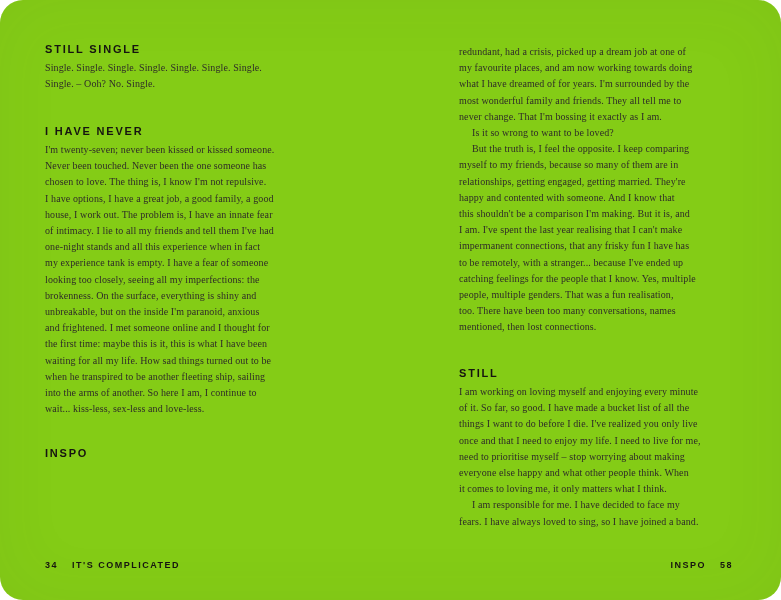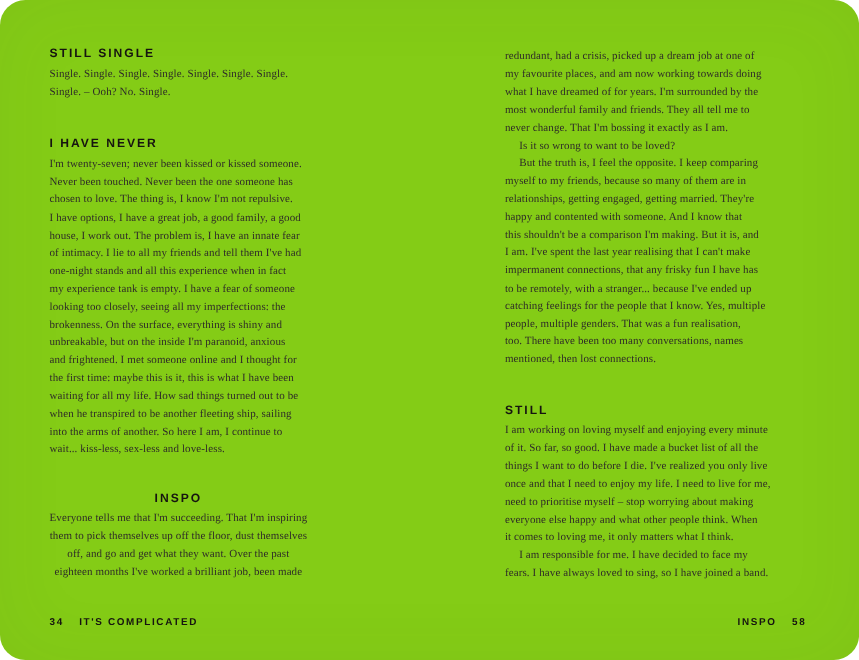--- a/index.html
+++ b/index.html
@@ -76,24 +76,20 @@
 and frightened. I met someone online and I thought for
 the first time: maybe this is it, this is what I have been
 waiting for all my life. How sad things turned out to be
 when he transpired to be another fleeting ship, sailing
 into the arms of another. So here I am, I continue to
 wait... kiss-less, sex-less and love-less.</p>
     </div>
 
     <div class="col" style="left:45px; top:446px;text-align:center;">
       <h2 class="heading">INSPO</h2>
-      <p class="body-par">Everyone tells me that I'm succeeding. That I'm inspiring
-them to pick themselves up off the floor, dust themselves
-off, and go and get what they want. Over the past
-eighteen months I've worked a brilliant job, been made</p>
     </div>
 
     <div class="footer" style="left:45px;">
       <span class="gap-right">34</span><span>IT'S COMPLICATED</span>
     </div>
   </div>
 
   <div>
 
     <div class="col" style="left:459px; top:44px;">

